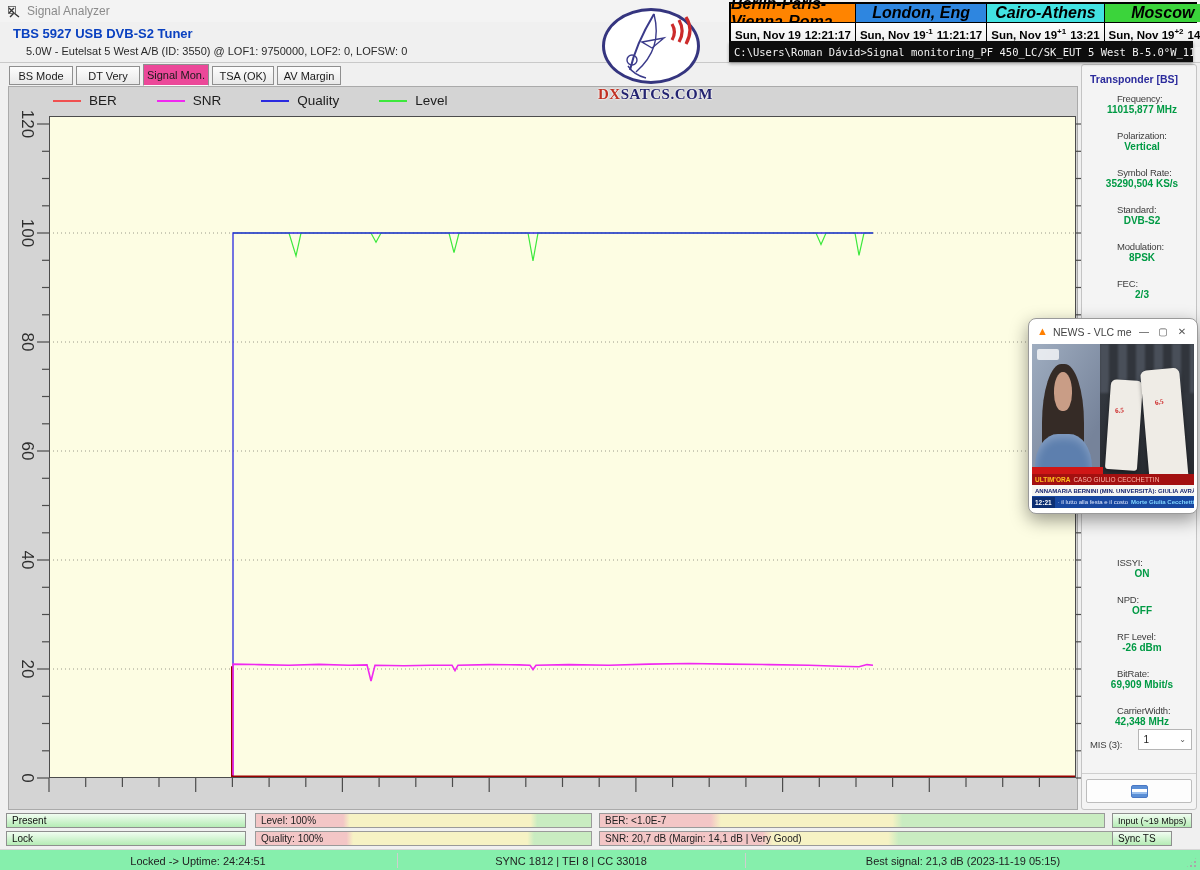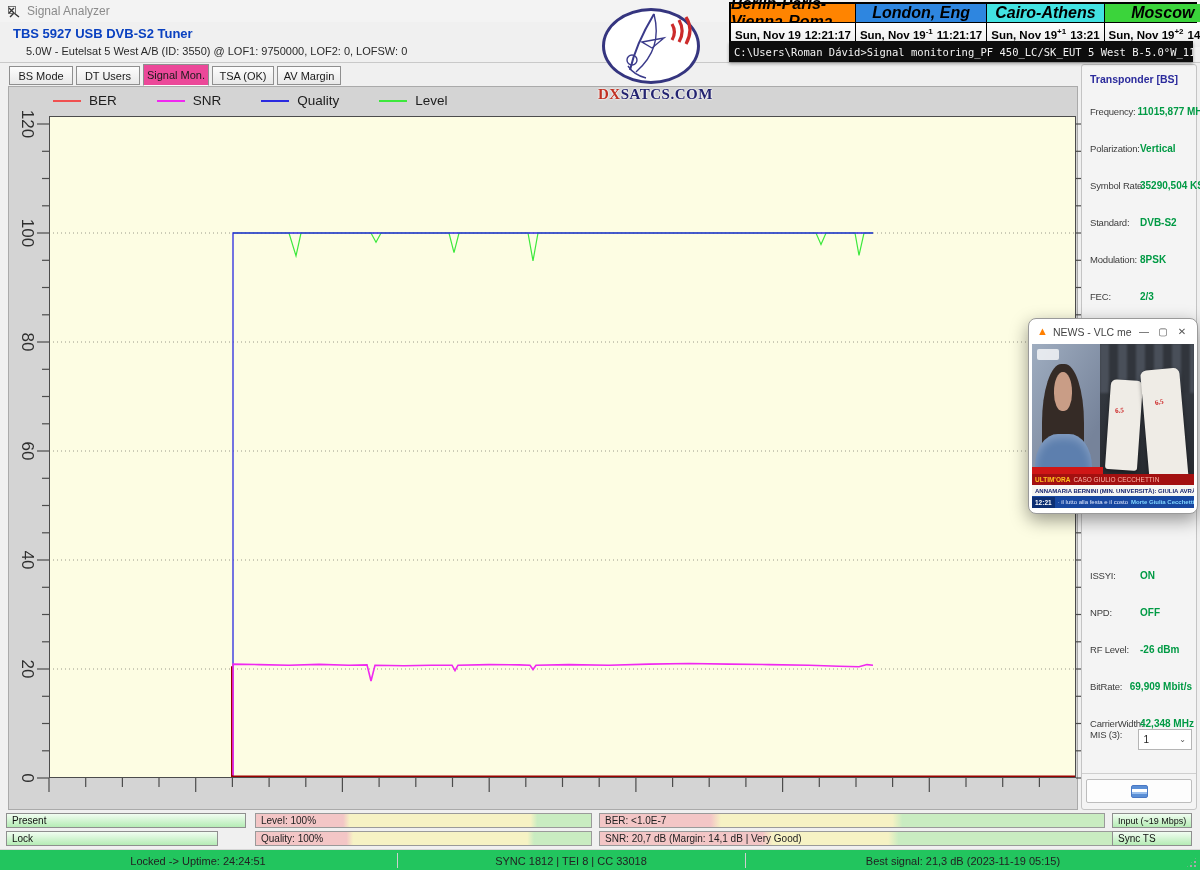--- a/index.html
+++ b/index.html
@@ -46,24 +46,24 @@
   .legend .lseg { width:28px; height:2px; }
   .legend .ltxt { font-size:13.5px; color:#1c1c1c; }
   .plot { position:absolute; left:40px; top:29px; width:1027px; height:662px; background:#fdfde3; }
   .plot svg { overflow:visible; }
   .ylab { position:absolute; font-size:17px; color:#2e2e2e; white-space:nowrap; }
 
   
   .sidebar { position:absolute; left:1081px; top:64px; width:116px; height:746px; background:#f4f4f4; border:1px solid #c4c4c4; border-radius:3px; }
   .tp-header { position:absolute; left:8px; top:8px; font-size:10.5px; font-weight:bold; color:#2b2b9c; }
   .fgroup { position:absolute; left:8px; right:4px; }
-  .frow { height:37px; display:flex; align-items:center; position:relative; }
+  .frow { height:37px; display:flex; align-items:center; position:relative;flex-direction:column; }
   .flabel { font-size:9.5px; color:#3c3c3c; width:48px; letter-spacing:-.2px; white-space:nowrap; }
   .fvalue { font-size:10px; font-weight:bold; color:#009a44; white-space:nowrap; margin-left:2px; }
-  .mis-row { position:absolute; left:8px; top:664px; right:4px; display:flex; align-items:flex-start; }
+  .mis-row { position:absolute; left:8px; top:664px; right:4px; display:flex; align-items:flex-end; }
   .mis-select { margin-left:5px; width:60px; height:21px; background:#fff; border:1px solid #b5b5b5; display:flex; align-items:center; font-size:10px; color:#222; padding:0 5px; justify-content:space-between; }
   .mis-chevron { font-size:8px; color:#555; }
   .sb-divider { position:absolute; left:0; right:0; top:708px; height:1px; background:#cfcfcf; }
   .sb-button { position:absolute; left:4px; top:714px; width:106px; height:24px; background:#fdfdfd; border:1px solid #bdbdbd; border-radius:2px; display:flex; align-items:center; justify-content:center; }
   .drive-icon { width:17px; height:13px; border:1px solid #4a78c4; border-radius:2px; background:linear-gradient(#5b8fd6 0 30%, #ffffff 30% 55%, #9cc0ee 55% 75%, #5b8fd6 75% 100%); }
 
   
   .vlc { position:absolute; left:1028px; top:318px; width:170px; height:196px; background:#fff; border:1px solid #9a9a9a; border-radius:8px; box-shadow:0 6px 18px rgba(0,0,0,.4); z-index:9; overflow:hidden; }
   .vlc-titlebar { height:25px; display:flex; align-items:center; padding:0 8px; gap:5px; }
   .vlc-title { font-size:10.5px; color:#444; white-space:nowrap; overflow:hidden; flex:1; }
@@ -88,21 +88,21 @@
   .vb-blue { height:12px; background:#1747a0; display:flex; align-items:center; gap:3px; padding:0 0 0 0; white-space:nowrap; overflow:hidden; }
   .vb-time { background:#0d2f73; color:#fff; font-size:6.5px; font-weight:bold; padding:2px 3px; }
   .vb-blue .t1 { color:#dfe8ff; font-size:6px; }
   .vb-blue .t2 { color:#7fd4ff; font-size:6px; font-weight:bold; }
 
   
   .ind-box { position:absolute; height:15px; border:1px solid #8f8f8f; background:linear-gradient(#f1fdf1,#b5ecb5); font-size:10px; color:#111; display:flex; align-items:center; padding:0 5px; white-space:nowrap; overflow:hidden; }
   .ind-bar { position:absolute; height:15px; border:1px solid #9a9a9a; font-size:10px; color:#222; display:flex; align-items:center; padding:0 5px; white-space:nowrap; overflow:hidden; }
 
   
-  .statusbar { position:absolute; left:0; top:849px; width:1200px; height:21px; background:#22c55e; border-top:1px solid #d6d6d6; font-size:11px; color:#222;text-decoration:underline; }
+  .statusbar { position:absolute; left:0; top:849px; width:1200px; height:21px; background:#86efac; border-top:1px solid #d6d6d6; font-size:11px; color:#222;text-decoration:underline; }
   .sb-sec { position:absolute; top:0; height:21px; display:flex; align-items:center; justify-content:center; }
   .sb-div { position:absolute; top:3px; height:15px; width:1px; background:#cfcfcf; }
   .grip { position:absolute; right:2px; top:6px; width:13px; height:13px;
     background-image:radial-gradient(circle,#a8a8a8 1px,transparent 1.2px);
     background-size:4px 4px; clip-path:polygon(100% 0,100% 100%,0 100%); }
 </style>
 </head>
 <body>
 
 <div class="titlebar">
@@ -113,21 +113,21 @@
       </svg>
   </span>
   <span class="ttl">Signal Analyzer</span>
 </div>
 <div class="hline"></div>
 
 <div class="tuner-name">TBS 5927 USB DVB-S2 Tuner</div>
 <div class="tuner-details">5.0W - Eutelsat 5 West A/B (ID: 3550) @ LOF1: 9750000, LOF2: 0, LOFSW: 0</div>
 
 <div class="tab" style="left:9px;width:64px">BS Mode</div>
-<div class="tab" style="left:76px;width:64px">DT Users</div>
+<div class="tab" style="left:76px;width:64px">DT Very</div>
 <div class="tab active" style="left:143px;width:66px">Signal Mon.</div>
 <div class="tab" style="left:212px;width:62px">TSA (OK)</div>
 <div class="tab" style="left:277px;width:64px">AV Margin</div>
 
 <div class="clocks">
   <div class="clock-head" style="background: rgb(255, 132, 0);">Berlin-Paris-Vienna-Roma</div>
   <div class="clock-head" style="background: rgb(46, 134, 224);">London, Eng</div>
   <div class="clock-head" style="background: rgb(66, 226, 226);">Cairo-Athens</div>
   <div class="clock-head" style="background: rgb(59, 212, 59);">Moscow</div>
   <div class="clock-body">
@@ -396,27 +396,27 @@
         <span class="vb-time">12:21</span>
         <span class="t1">· il lutto alla festa e il costo</span>
         <span class="t2">Morte Giulia Cecchettin</span>
 
       </div>
     </div>
   </div>
 </div>
 
 <div class="ind-box" style="left:6px;top:813px;width:240px">Present</div>
-<div class="ind-box" style="left:6px;top:831px;width:212px">Lock</div>
+<div class="ind-box" style="left:6px;top:831px;width:240px">Lock</div>
 <div class="ind-bar" style="left: 255px; top: 813px; width: 337px; background: linear-gradient(90deg, rgb(243, 198, 198) 0px, rgb(243, 198, 198) 26%, rgb(246, 242, 196) 28%, rgb(246, 242, 196) 82%, rgb(201, 236, 193) 84%, rgb(201, 236, 193) 100%);">Level: 100%</div>
 <div class="ind-bar" style="left: 255px; top: 831px; width: 337px; background: linear-gradient(90deg, rgb(243, 198, 198) 0px, rgb(243, 198, 198) 27%, rgb(246, 242, 196) 29%, rgb(246, 242, 196) 81%, rgb(201, 236, 193) 83%, rgb(201, 236, 193) 100%);">Quality: 100%</div>
 <div class="ind-bar" style="left: 599px; top: 813px; width: 506px; background: linear-gradient(90deg, rgb(243, 198, 198) 0px, rgb(243, 198, 198) 22%, rgb(246, 242, 196) 24%, rgb(246, 242, 196) 58%, rgb(201, 236, 193) 60%, rgb(201, 236, 193) 100%);">BER: &lt;1.0E-7</div>
 <div class="ind-bar" style="left: 599px; top: 831px; width: 526px; background: linear-gradient(90deg, rgb(243, 198, 198) 0px, rgb(243, 198, 198) 31%, rgb(246, 242, 196) 33%, rgb(246, 242, 196) 55%, rgb(201, 236, 193) 57%, rgb(201, 236, 193) 100%);">SNR: 20,7 dB (Margin: 14,1 dB | Very Good)</div>
 <div class="ind-box" style="left:1112px;top:813px;width:80px;font-size:9px">Input (~19 Mbps)</div>
-<div class="ind-box" style="left:1112px;top:831px;width:80px">Sync TS</div>
+<div class="ind-box" style="left:1112px;top:831px;width:60px">Sync TS</div>
 
 <div class="statusbar">
   <div class="sb-sec" style="left:0;width:396px">Locked -&gt; Uptime: 24:24:51</div>
   <div class="sb-div" style="left:397px"></div>
   <div class="sb-sec" style="left:398px;width:346px">SYNC 1812 | TEI 8 | CC 33018</div>
   <div class="sb-div" style="left:745px"></div>
   <div class="sb-sec" style="left:746px;width:434px">Best signal: 21,3 dB (2023-11-19 05:15)</div>
   <div class="grip"></div>
 </div>
 

